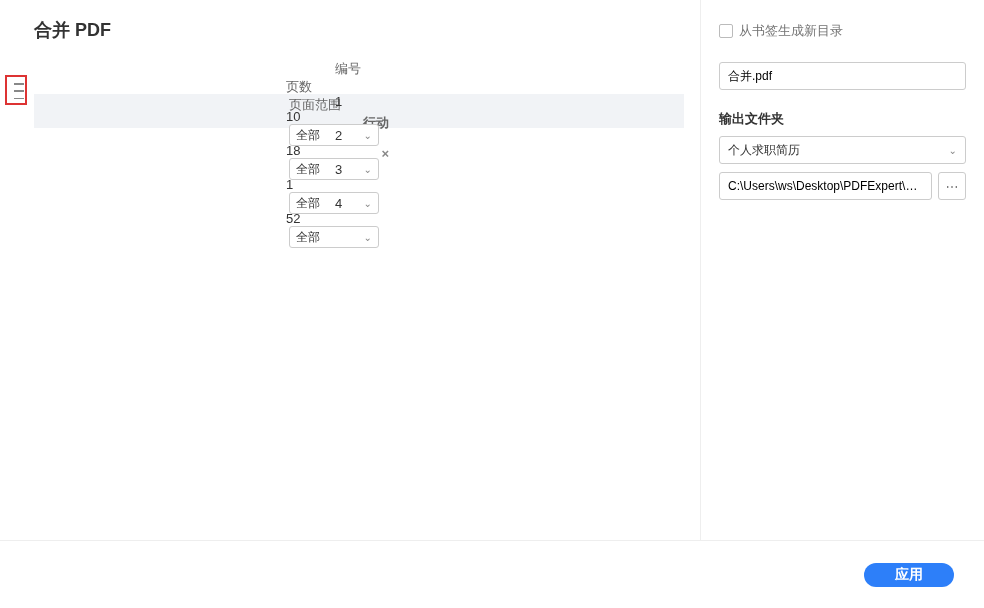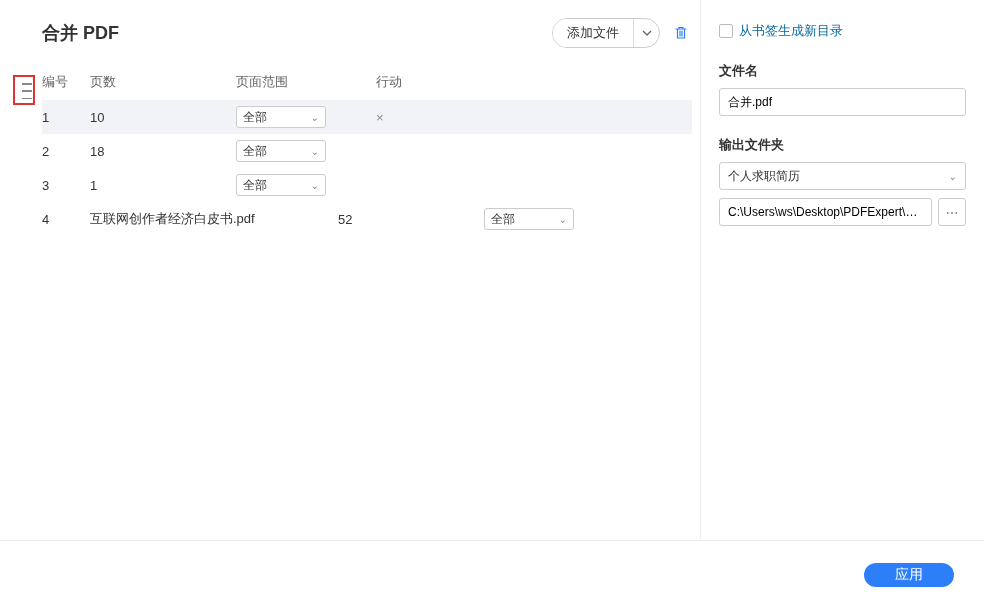--- a/index.html
+++ b/index.html
@@ -1,82 +1,67 @@
 <!DOCTYPE html>
 <html><head>
 <meta charset="utf-8">
 <style>
 * { box-sizing: border-box; margin: 0; padding: 0; font-family: "Microsoft YaHei", "PingFang SC", sans-serif; }
 html, body { width: 984px; height: 608px; background: #fff; color: #333; font-size: 13px; overflow: hidden; }
 
-.main-pane { position: absolute; left: 12px; top: 0; width: 700px; height: 540px; padding: 18px 20px 0 30px; }
+.main-pane { position: absolute; left: 4px; top: 0; width: 700px; height: 540px; padding: 18px 20px 0 30px; }
 .side-pane { position: absolute; left: 700px; top: 0; width: 284px; height: 540px; padding: 22px 18px 0 18px; border-left: 1px solid #eee; }
 .footer { position: absolute; left: 0; top: 540px; width: 984px; height: 68px; border-top: 1px solid #eee; display: flex; justify-content: flex-end; align-items: center; padding-right: 30px; }
 
 .header-row { display: flex; align-items: center; justify-content: space-between; margin-bottom: 18px; }
 .title { font-size: 18px; font-weight: 700; }
 .header-actions { display: flex; align-items: center; gap: 10px; }
 .add-btn-group { display: flex; align-items: center; border: 1px solid #ccc; border-radius: 16px; height: 30px; overflow: hidden; }
 .add-btn { padding: 0 14px; height: 30px; display: flex; align-items: center; background: #fff; cursor: pointer; font-size: 13px; }
 .add-dd { width: 26px; height: 30px; display: flex; align-items: center; justify-content: center; border-left: 1px solid #ddd; cursor: pointer; }
 .trash-btn { width: 22px; height: 22px; display: flex; align-items: center; justify-content: center; cursor: pointer; color: #2d7ff9; }
 
 .table { width: 100%; }
-.thead, .trow { display: flex; align-items: center; height: 32px; }
+.thead, .trow { display: flex; align-items: center; height: 32px; flex-direction: column; }
 .thead { color: #666; font-size: 13px; margin-bottom: 2px; }
 .col-num { width: 48px; }
 .col-name { width: 248px; }
 .col-pages { width: 146px; }
 .col-range { width: 140px; }
-.col-action { width: 60px; text-align: left; }
+.col-action { width: 60px; text-align: right; font-weight: bold; }
 .trow.selected { background: #f1f3f6; }
 .trow { height: 34px; font-size: 13px; }
 .range-sel { width: 90px; height: 22px; border: 1px solid #ccc; border-radius: 3px; display: flex; align-items: center; justify-content: space-between; padding: 9px 6px; font-size: 12px; cursor: pointer; background: #fff; }
 .range-sel .chev { font-size: 10px; color: #888; }
 .close-x { color: #888; cursor: pointer; }
 
 
 .drag-handle { position: absolute; left: 9px; top: 83px; width: 12px; height: 16px; display: flex; flex-direction: column; justify-content: space-between; align-items: center; cursor: grab; }
 .drag-handle .bar { width: 10px; height: 1.5px; background: #888; }
 .red-callout { position: absolute; left: 1px; top: 75px; width: 22px; height: 30px; border: 2px solid #d33; pointer-events: none; }
 
 
-.chk-row { display: flex; align-items: center; gap: 6px; margin-bottom: 22px; color: #0369a1; font-size: 13px; }
+.chk-row { display: flex; align-items: center; gap: 6px; margin-bottom: 22px; color: #737373; font-size: 13px; }
 .chk { width: 14px; height: 14px; border: 1px solid #bbb; border-radius: 2px; cursor: pointer; }
 .side-label { font-size: 13px; font-weight: 600; margin-bottom: 8px; }
 .side-input { width: 100%; height: 28px; border: 1px solid #ccc; border-radius: 3px; padding: 0 8px; font-size: 12px; margin-bottom: 20px; }
 .side-select { width: 100%; height: 28px; border: 1px solid #ccc; border-radius: 3px; padding: 0 8px; font-size: 12px; display: flex; align-items: center; justify-content: space-between; margin-bottom: 8px; cursor: pointer; }
 .side-select .chev { font-size: 10px; color: #888; }
 .path-row { display: flex; gap: 6px; }
 .path-input { flex: 1; height: 28px; border: 1px solid #ccc; border-radius: 3px; padding: 0 8px; font-size: 12px; overflow: hidden; white-space: nowrap; text-overflow: ellipsis; }
 .path-btn { width: 28px; height: 28px; border: 1px solid #ccc; border-radius: 3px; display: flex; align-items: center; justify-content: center; cursor: pointer; font-size: 13px; color: #555; }
 
-.apply-btn { width: 90px; height: 24px; background: #2d7ff9; color: #fff; border-radius: 18px; display: flex; align-items: center; justify-content: center; font-size: 14px; cursor: pointer; }
+.apply-btn { width: 90px; height: 24px; background: #2d7ff9; color: #fff; border-radius: 18px; display: flex; align-items: center; justify-content: center; font-size: 14px; cursor: pointer; font-weight: bold; }
 </style>
 </head>
 <body>
 
 <div class="main-pane">
   <div class="header-row">
     <div class="title">合并 PDF</div>
-    <div class="header-actions">
-      <div class="add-btn-group">
-        <div class="add-btn">添加文件</div>
-        <div class="add-dd">
-          <svg width="10" height="10" viewBox="0 0 10 10">
-              <path d="M1 3 L5 7 L9 3" stroke="#666" stroke-width="1.3" fill="none"></path>
-            </svg>
-        </div>
-      </div>
-      <div class="trash-btn">
-        <svg width="16" height="16" viewBox="0 0 16 16">
-          <path d="M3 4 h10 M6 4 V2.5 h4 V4 M4.5 4 v9 h7 v-9 M7 6 v5 M9 6 v5" stroke="#2d7ff9" stroke-width="1.2" fill="none" stroke-linecap="round"></path>
-        </svg>
-      </div>
-    </div>
   </div>
 
   <div class="table">
     <div class="thead">
       <div class="col-num">编号</div>
       <div class="col-pages">页数</div>
       <div class="col-range">页面范围</div>
       <div class="col-action">行动</div>
     </div>
     <div id="tbody">
@@ -108,21 +93,20 @@
           <div class="col-range">
             <div class="range-sel">
               <span>全部</span>
               <span class="chev">⌄</span>
             </div>
           </div>
           <div class="col-action"></div>
         </div>
         <div class="trow">
           <div class="col-num">4</div>
-          <div class="col-name">互联网创作者经济白皮书.pdf</div>
           <div class="col-pages">52</div>
           <div class="col-range">
             <div class="range-sel">
               <span>全部</span>
               <span class="chev">⌄</span>
             </div>
           </div>
           <div class="col-action"></div>
         </div>
       </div>
@@ -135,21 +119,20 @@
   </div>
   <div class="red-callout"></div>
 </div>
 
 <div class="side-pane">
   <div class="chk-row">
     <div class="chk"></div>
     <div>从书签生成新目录</div>
   </div>
 
-  <div class="side-label">文件名</div>
   <input class="side-input" value="合并.pdf" style="">
 
   <div class="side-label">输出文件夹</div>
   <div class="side-select">
     <span>个人求职简历</span>
     <span class="chev">⌄</span>
   </div>
   <div class="path-row">
     <input class="path-input" value="C:\Users\ws\Desktop\PDFExpert\Comb" style="">
     <div class="path-btn">

